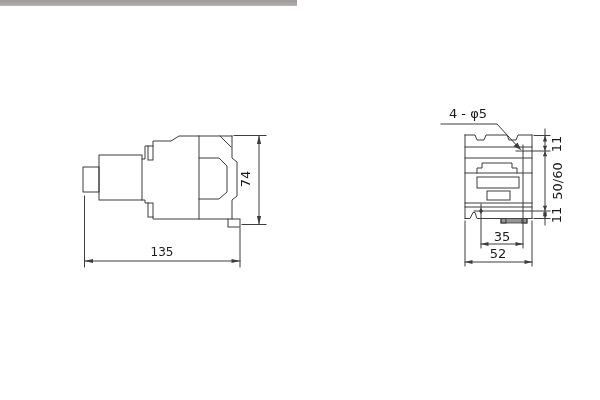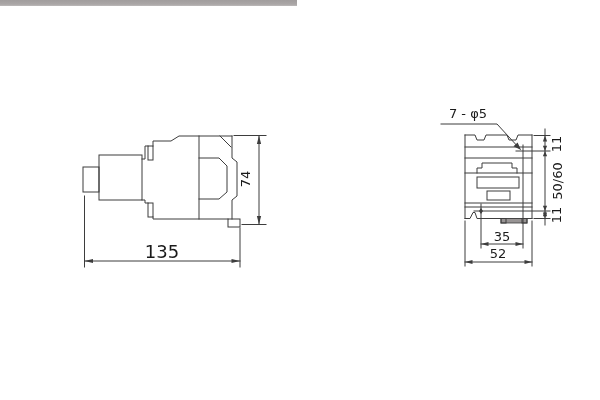--- a/index.html
+++ b/index.html
@@ -20,21 +20,21 @@
     font-size:13px;
     line-height:16px;
     text-align:center;
     color:#1a1a1a;
     white-space:nowrap;
   }
   .vlabel {
     display:flex; align-items:center; justify-content:center;
     transform:rotate(-90deg);
   }
-  #lbl-135 { font-size:18px; }
+  #lbl-135 { font-size:12px; }
   #divider-bar {
     position:absolute; left:0; top:295; width:297px; height:6px;
     background:linear-gradient(#a19d9d, #aaa6a6 70%, #bcb9b9);
   }
 </style>
 </head>
 <body>
 
 <div id="canvas">
 
@@ -120,21 +120,21 @@
       <line class="ln" x1="465" y1="262" x2="532" y2="262"></line>
       <polygon class="ar" points="465,262 472.5,259.9 472.5,264.1"></polygon>
       <polygon class="ar" points="532,262 524.5,259.9 524.5,264.1"></polygon>
     </g>
   </svg>
 
   <div class="lbl" id="lbl-135" style="left:137px;top:244px;width:50px;">135</div>
 
   <div class="lbl vlabel" style="left:231px;top:171px;width:30px;height:16px;">74</div>
 
-  <div class="lbl" style="left:436px;top:106px;width:64px;">7 - φ5</div>
+  <div class="lbl" style="left:436px;top:106px;width:64px;">4 - φ5</div>
 
   <div class="lbl vlabel" style="left:542px;top:136px;width:30px;height:16px;">11</div>
 
   <div class="lbl vlabel" style="left:533px;top:173px;width:50px;height:16px;">50/60</div>
 
   <div class="lbl vlabel" style="left:542px;top:207px;width:30px;height:16px;">11</div>
 
   <div class="lbl" style="left:482px;top:229px;width:40px;">35</div>
 
   <div class="lbl" style="left:478px;top:246px;width:40px;">52</div>

